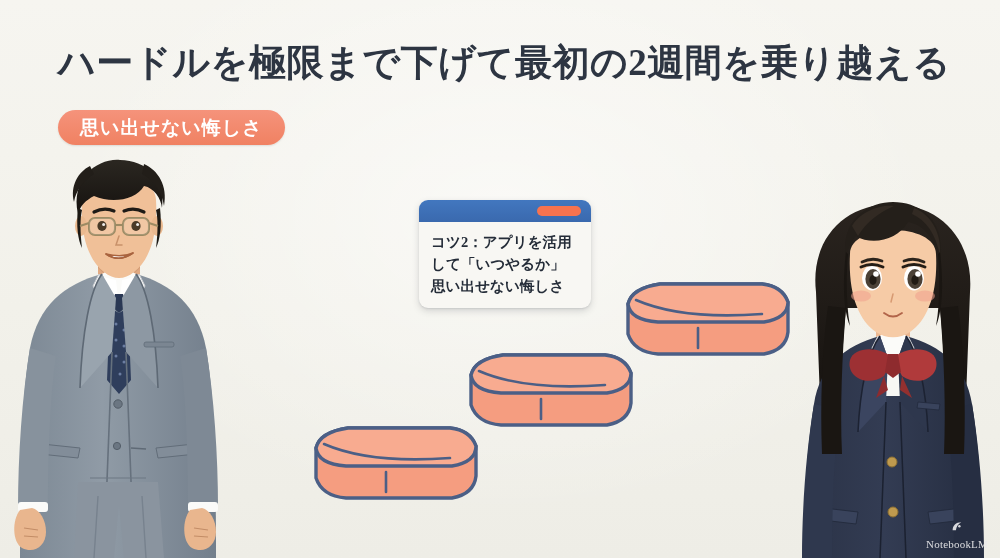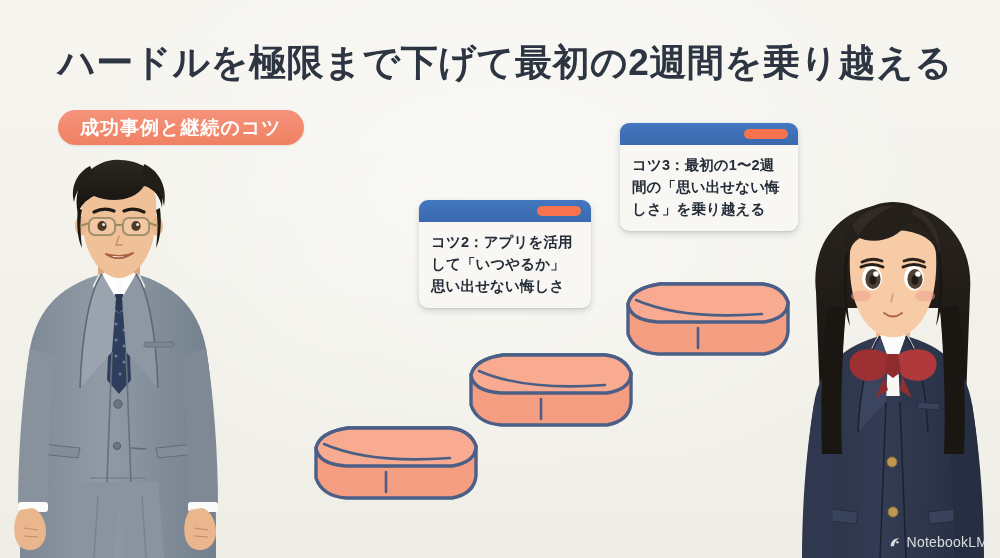--- a/index.html
+++ b/index.html
@@ -7,21 +7,21 @@
     margin: 0;
     padding: 0;
     background: #ffffff;
   }
   #slide {
     position: relative;
     width: 1000px;
     height: 558px;
     overflow: hidden;
     background: #f4f3ee;
-    font-family: Liberation Sans, sans-serif;
+    font-family: Liberation Serif, serif;
     user-select: none;
   }
 
   
   .bg-grain {
     position: absolute;
     inset: 0;
     background:
       radial-gradient(ellipse at 50% 38%, rgba(255,255,255,0.55) 0%, rgba(255,255,255,0) 62%),
       linear-gradient(180deg, #f6f5f0 0%, #f2f1ea 55%, #eeede6 100%);
@@ -102,23 +102,24 @@
 
   
   .watermark {
     position: absolute;
     right: 12px;
     bottom: 8px;
     display: flex;
     align-items: center;
     gap: 5px;
     color: #e8e8ea;
-    font-size: 14px;
+    font-size: 11px;
     letter-spacing: 0.2px;
     opacity: 0.92;
+    flex-direction: column;
   }
   .wm-ico { display: block; }
 </style>
 </head>
 <body>
 
 <div id="slide">
 
   <div class="bg-grain"></div>
 
@@ -357,36 +358,30 @@
       <g stroke="#4b5f86" stroke-width="3.4" stroke-linejoin="round" stroke-linecap="round">
         <path d="M48 10 L150 10 Q170 12 176 28 L176 58 Q174 76 152 80 L46 80 Q22 78 16 60 L16 30 Q20 14 48 10 Z" fill="#f59d80"></path>
         <path d="M48 10 L150 10 Q170 12 176 28 Q176 44 152 48 L46 48 Q18 46 16 30 Q20 14 48 10 Z" fill="#f8ab90"></path>
         <path d="M24 26 Q70 46 150 40" fill="none" stroke-width="2.6"></path>
         <path d="M86 54 L86 74" fill="none" stroke-width="2.6"></path>
       </g>
     </svg>
   </div>
 
   <div class="title">ハードルを極限まで下げて最初の2週間を乗り越える</div>
-  <div class="badge">成功事例と継続のコツ</div>
+  <div class="badge">思い出せない悔しさ</div>
 
 
   <div class="card" style="left:419px; top:200px; width:172px;">
     <div class="card-head">
       <div class="card-pill"></div>
     </div>
     <div class="card-body">コツ2：アプリを活用して「いつやるか」思い出せない悔しさ</div>
   </div>
 
-  <div class="card" style="left:620px; top:123px; width:178px;">
-    <div class="card-head">
-      <div class="card-pill"></div>
-    </div>
-    <div class="card-body">コツ3：最初の1〜2週間の「思い出せない悔しさ」を乗り越える</div>
-  </div>
 
   <div class="watermark">
     <svg class="wm-ico" width="13" height="13" viewBox="0 0 24 24">
       <path d="M3 19 C 3 10, 9 4, 19 4 C 13 7, 10 12, 9 19 Z" fill="#e8e8ea"></path>
       <circle cx="15.5" cy="11.5" r="2.2" fill="#e8e8ea"></circle>
     </svg>
     <span>NotebookLM</span>
   </div>
 
 </div>

